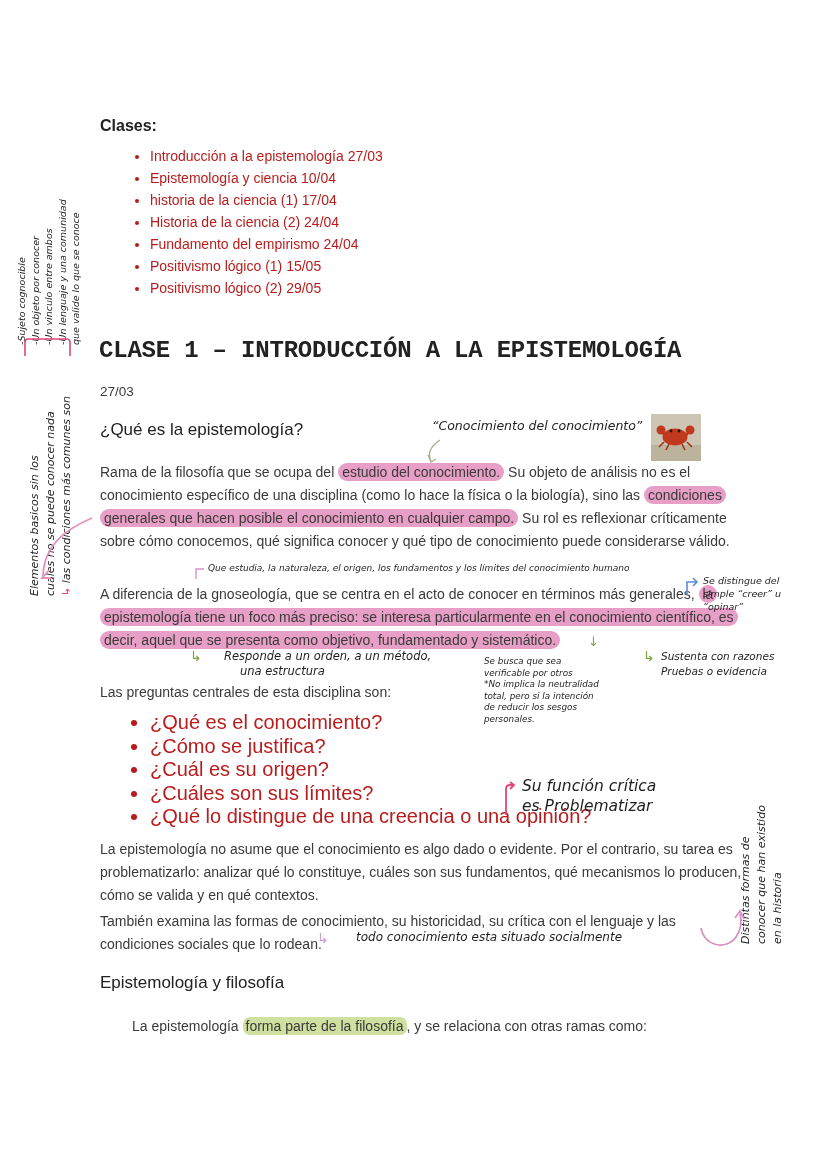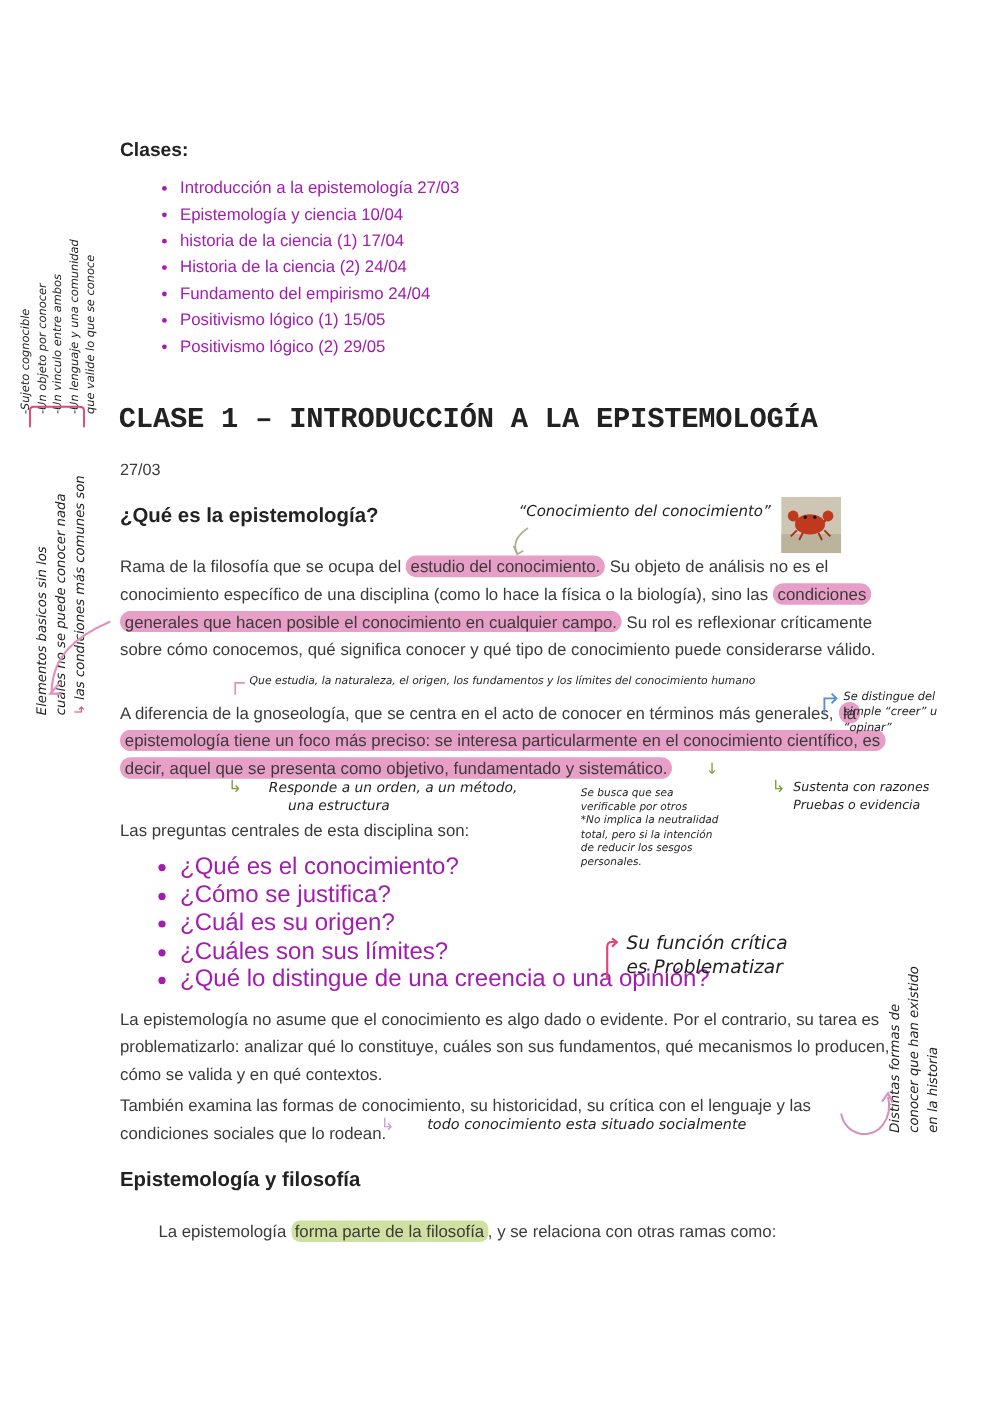--- a/index.html
+++ b/index.html
@@ -4,23 +4,23 @@
 <style>
   html,body{margin:0;padding:0;background:#ffffff;}
   .page{position:relative;width:828px;height:1169px;background:#fff;overflow:hidden;
         font-family:"Liberation Sans",sans-serif;color:#3a3a3a;}
   
   .abs{position:absolute;}
   h1,h2,h3,p,ul{margin:0;padding:0;}
   .clases-h{font-size:16px;font-weight:bold;color:#222;}
   .doc-title{font-size:24px;font-weight:bold;color:#222;letter-spacing:-0.2px;font-family:Liberation Mono, monospace;}
   .doc-date{font-size:13.5px;color:#3a3a3a;}
-  .sec-h{font-size:17px;font-weight:bold;color:#222;}
+  .sec-h{font-size:17px;font-weight:normal;color:#222;}
   .body-p{font-size:14px;line-height:23px;color:#3a3a3a;}
-  ul.doc-list{list-style:disc;padding-left:50px;color:#a21caf;}
+  ul.doc-list{list-style:disc;padding-left:50px;color:#b91c1c;}
   ul.clases-list li{font-size:14px;line-height:22px;}
   ul.preg-list li{font-size:20px;line-height:23.5px;}
   
   .seg-plain{}
   .seg-hl-pink{background:#e89fc7;border-radius:9px;padding:1px 4px;
                -webkit-box-decoration-break:clone;box-decoration-break:clone;}
   .seg-hl-green{background:#cfe0a0;border-radius:7px;padding:1px 3px;
                -webkit-box-decoration-break:clone;box-decoration-break:clone;}
   
   .hw{font-family:"DejaVu Sans",sans-serif;font-style:italic;color:#1e1e1e;}

